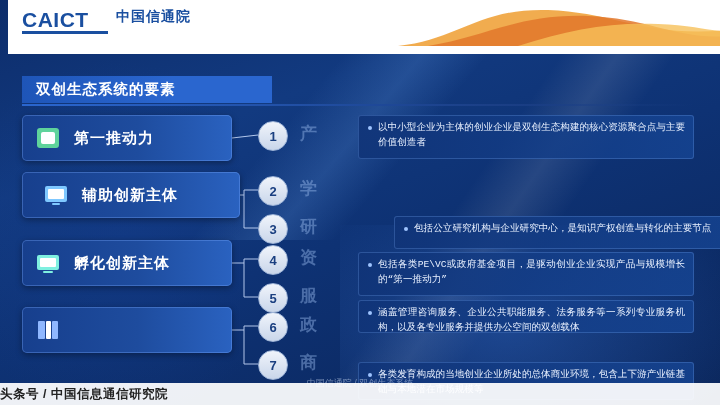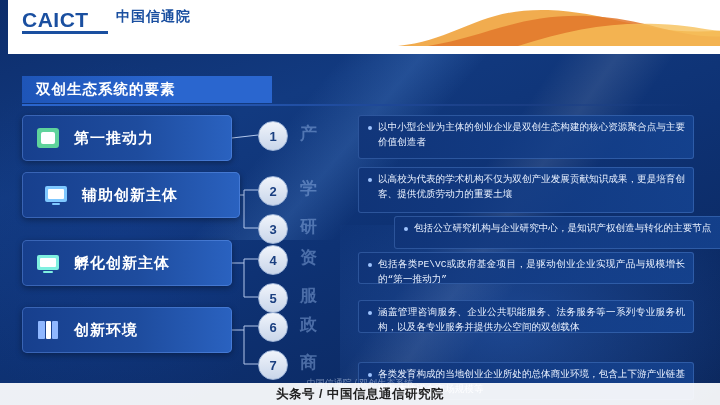--- a/index.html
+++ b/index.html
@@ -54,28 +54,28 @@
   #b7{left:258px;top:350px;}
 
   
   .card{position:absolute;left:358px;width:336px;z-index:4;border-radius:3px;
     background:linear-gradient(90deg,rgba(16,52,120,.92),rgba(22,70,150,.75));
     box-shadow:inset 0 0 0 1px rgba(110,160,235,.30);
     padding:6px 9px 6px 9px;box-sizing:border-box;}
   .card .txt{position:relative;padding-left:11px;font-size:9.6px;line-height:14.5px;color:#e9f1ff;text-align:justify;font-family:Liberation Mono, monospace;}
   .card .txt:before{content:"";position:absolute;left:1px;top:5px;width:4px;height:4px;border-radius:50%;background:#9fc4ff;}
   #c1{top:115px;height:44px;} #c2{top:167px;height:46px;}
-  #c3{top:216px;height:33px;margin-left:36px;} #c4{top:252px;height:32px;}
+  #c3{top:216px;height:33px;margin-left:36px;} #c4{top:252px;height:44px;}
   #c5{top:300px;height:33px;}
   #c6{top:305px;height:46px;} #c7{top:362px;height:38px;}
 
   
   .wm{position:absolute;left:0;top:377px;width:720px;text-align:center;font-size:9px;color:rgba(200,215,240,.55);z-index:6;}
   .footer{position:absolute;left:0;bottom:0;width:720px;height:22px;background:rgba(255,255,255,.93);z-index:7;
-    display:flex;align-items:center;justify-content:center;}
+    display:flex;align-items:center;}
   .footer .ft{font-size:12.5px;font-weight:bold;color:#222;letter-spacing:.5px;}
 </style>
 </head>
 <body>
 
 <div class="slide">
 
   <div class="streak s4"></div>
   <div class="streak s1"></div>
   <div class="streak s2"></div>
@@ -144,21 +144,20 @@
     <span class="lbl">孵化创新主体</span>
   </div>
   <div class="cat" id="cat3">
     <span class="ic">
       <svg width="26" height="26" viewBox="0 0 26 26">
         <rect x="3" y="4" width="7" height="18" rx="1" fill="#8fb7ff"></rect>
         <rect x="11" y="4" width="5" height="18" rx="1" fill="#ffffff"></rect>
         <rect x="17" y="4" width="6" height="18" rx="1" fill="#8fb7ff"></rect>
       </svg>
     </span>
-    <span class="lbl">创新环境</span>
   </div>
 
   <div class="badge" id="b1">
     <span class="circ">1</span>
     <span class="big">产</span>
   </div>
   <div class="badge" id="b2">
     <span class="circ">2</span>
     <span class="big">学</span>
   </div>
@@ -179,23 +178,20 @@
     <span class="big">政</span>
   </div>
   <div class="badge" id="b7">
     <span class="circ">7</span>
     <span class="big">商</span>
   </div>
 
   <div class="card" id="c1">
     <div class="txt">以中小型企业为主体的创业企业是双创生态构建的核心资源聚合点与主要价值创造者</div>
   </div>
-  <div class="card" id="c2">
-    <div class="txt">以高校为代表的学术机构不仅为双创产业发展贡献知识成果，更是培育创客、提供优质劳动力的重要土壤</div>
-  </div>
   <div class="card" id="c3">
     <div class="txt">包括公立研究机构与企业研究中心，是知识产权创造与转化的主要节点</div>
   </div>
   <div class="card" id="c4">
     <div class="txt">包括各类PE\VC或政府基金项目，是驱动创业企业实现产品与规模增长的“第一推动力”</div>
   </div>
   <div class="card" id="c5">
     <div class="txt">涵盖管理咨询服务、企业公共职能服务、法务服务等一系列专业服务机构，以及各专业服务并提供办公空间的双创载体</div>
   </div>
   <div class="card" id="c7">

